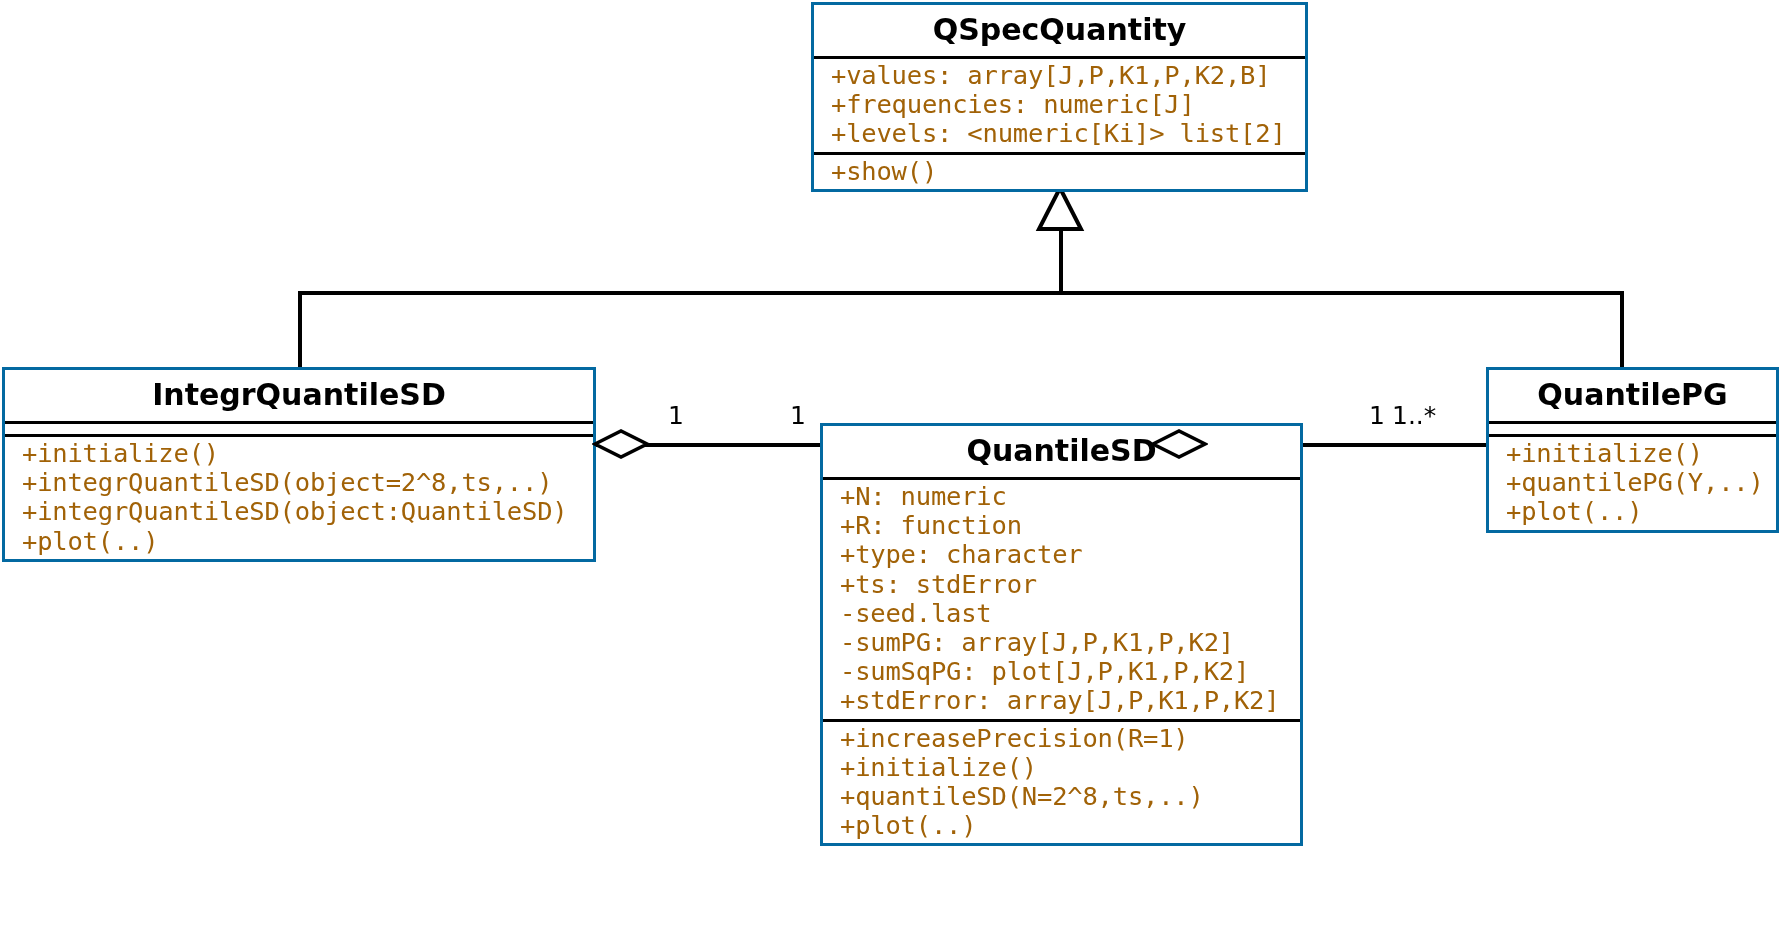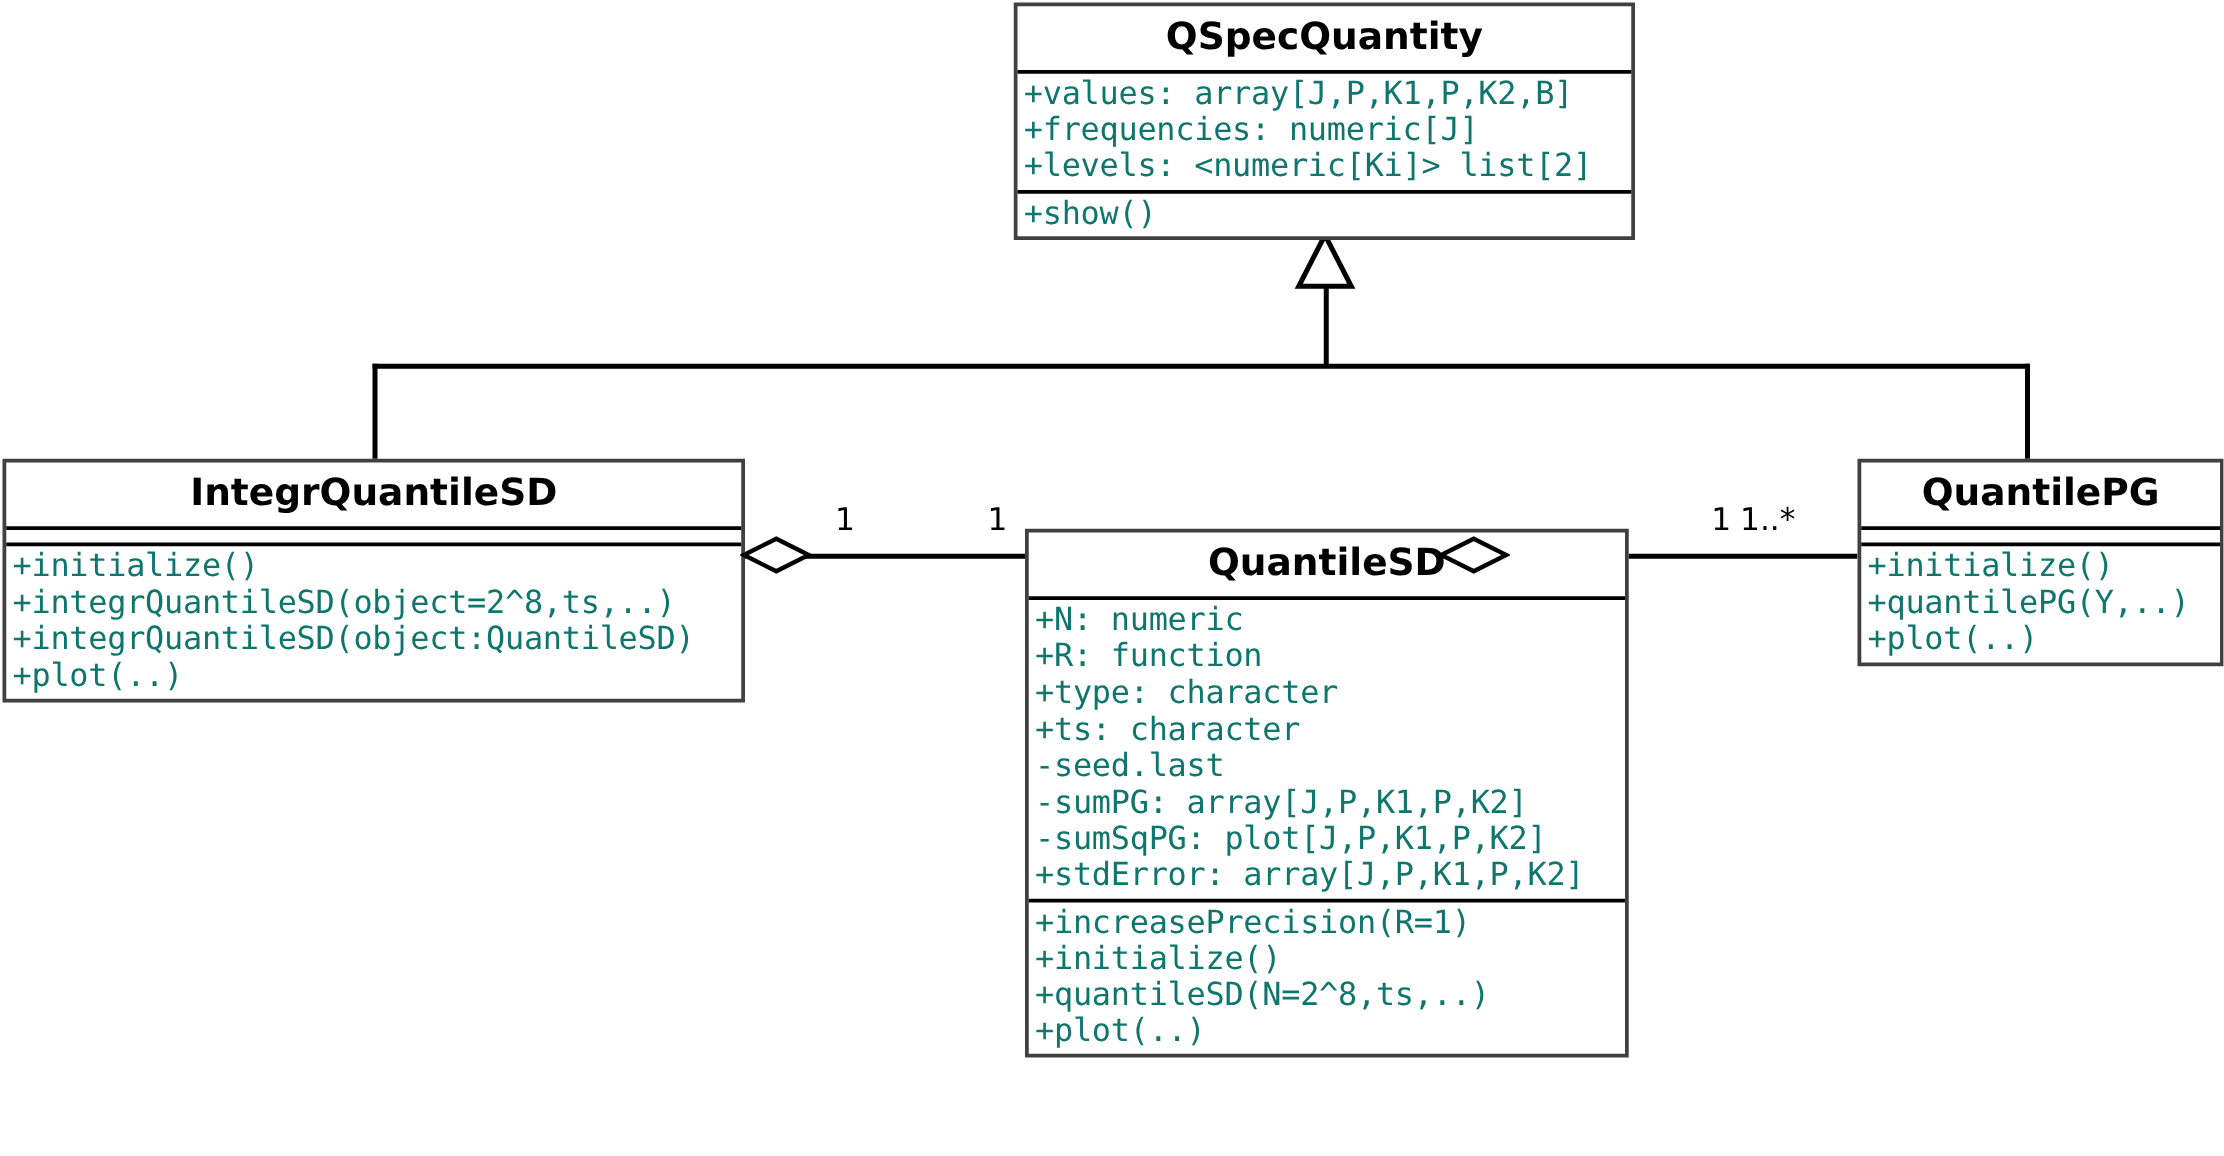--- a/index.html
+++ b/index.html
@@ -13,21 +13,21 @@
     height: 925px;
     background: #ffffff;
     overflow: hidden;
     font-family: "DejaVu Sans Mono", monospace;
   }
 
   
   .uml-class {
     position: absolute;
     background: #ffffff;
-    border: 3px solid #404040;
+    border: 3px solid #0369a1;
     box-sizing: border-box;
     z-index: 5;
   }
   .class-name {
     text-align: center;
     font-family: "DejaVu Sans", sans-serif;
     font-weight: bold;
     font-size: 30px;
     line-height: 1.0;
     color: #000000;
@@ -39,23 +39,23 @@
     padding: 2px 0 3px 0;
   }
   .compartment.empty {
     height: 10px;
     padding: 0;
   }
   .member {
     font-family: "DejaVu Sans Mono", monospace;
     font-size: 25.5px;
     line-height: 29.2px;
-    color: #0f766e;
+    color: #a16207;
     white-space: pre;
-    padding-left: 5px;
+    padding-left: 17px;
     letter-spacing: -0.2px;
   }
 
   
   .line {
     position: absolute;
     background: #000000;
     z-index: 1;
   }
   .hline { height: 4px; }
@@ -138,21 +138,21 @@
       <div class="member">+plot(..)</div>
     </div>
   </div>
 
   <div class="uml-class" style="left:820px; top:423px; width:483px;">
     <div class="class-name">QuantileSD</div>
     <div class="compartment">
       <div class="member">+N: numeric</div>
       <div class="member">+R: function</div>
       <div class="member">+type: character</div>
-      <div class="member">+ts: character</div>
+      <div class="member">+ts: stdError</div>
       <div class="member">-seed.last</div>
       <div class="member">-sumPG: array[J,P,K1,P,K2]</div>
       <div class="member">-sumSqPG: plot[J,P,K1,P,K2]</div>
       <div class="member">+stdError: array[J,P,K1,P,K2]</div>
     </div>
     <div class="compartment">
       <div class="member">+increasePrecision(R=1)</div>
       <div class="member">+initialize()</div>
       <div class="member">+quantileSD(N=2^8,ts,..)</div>
       <div class="member">+plot(..)</div>

